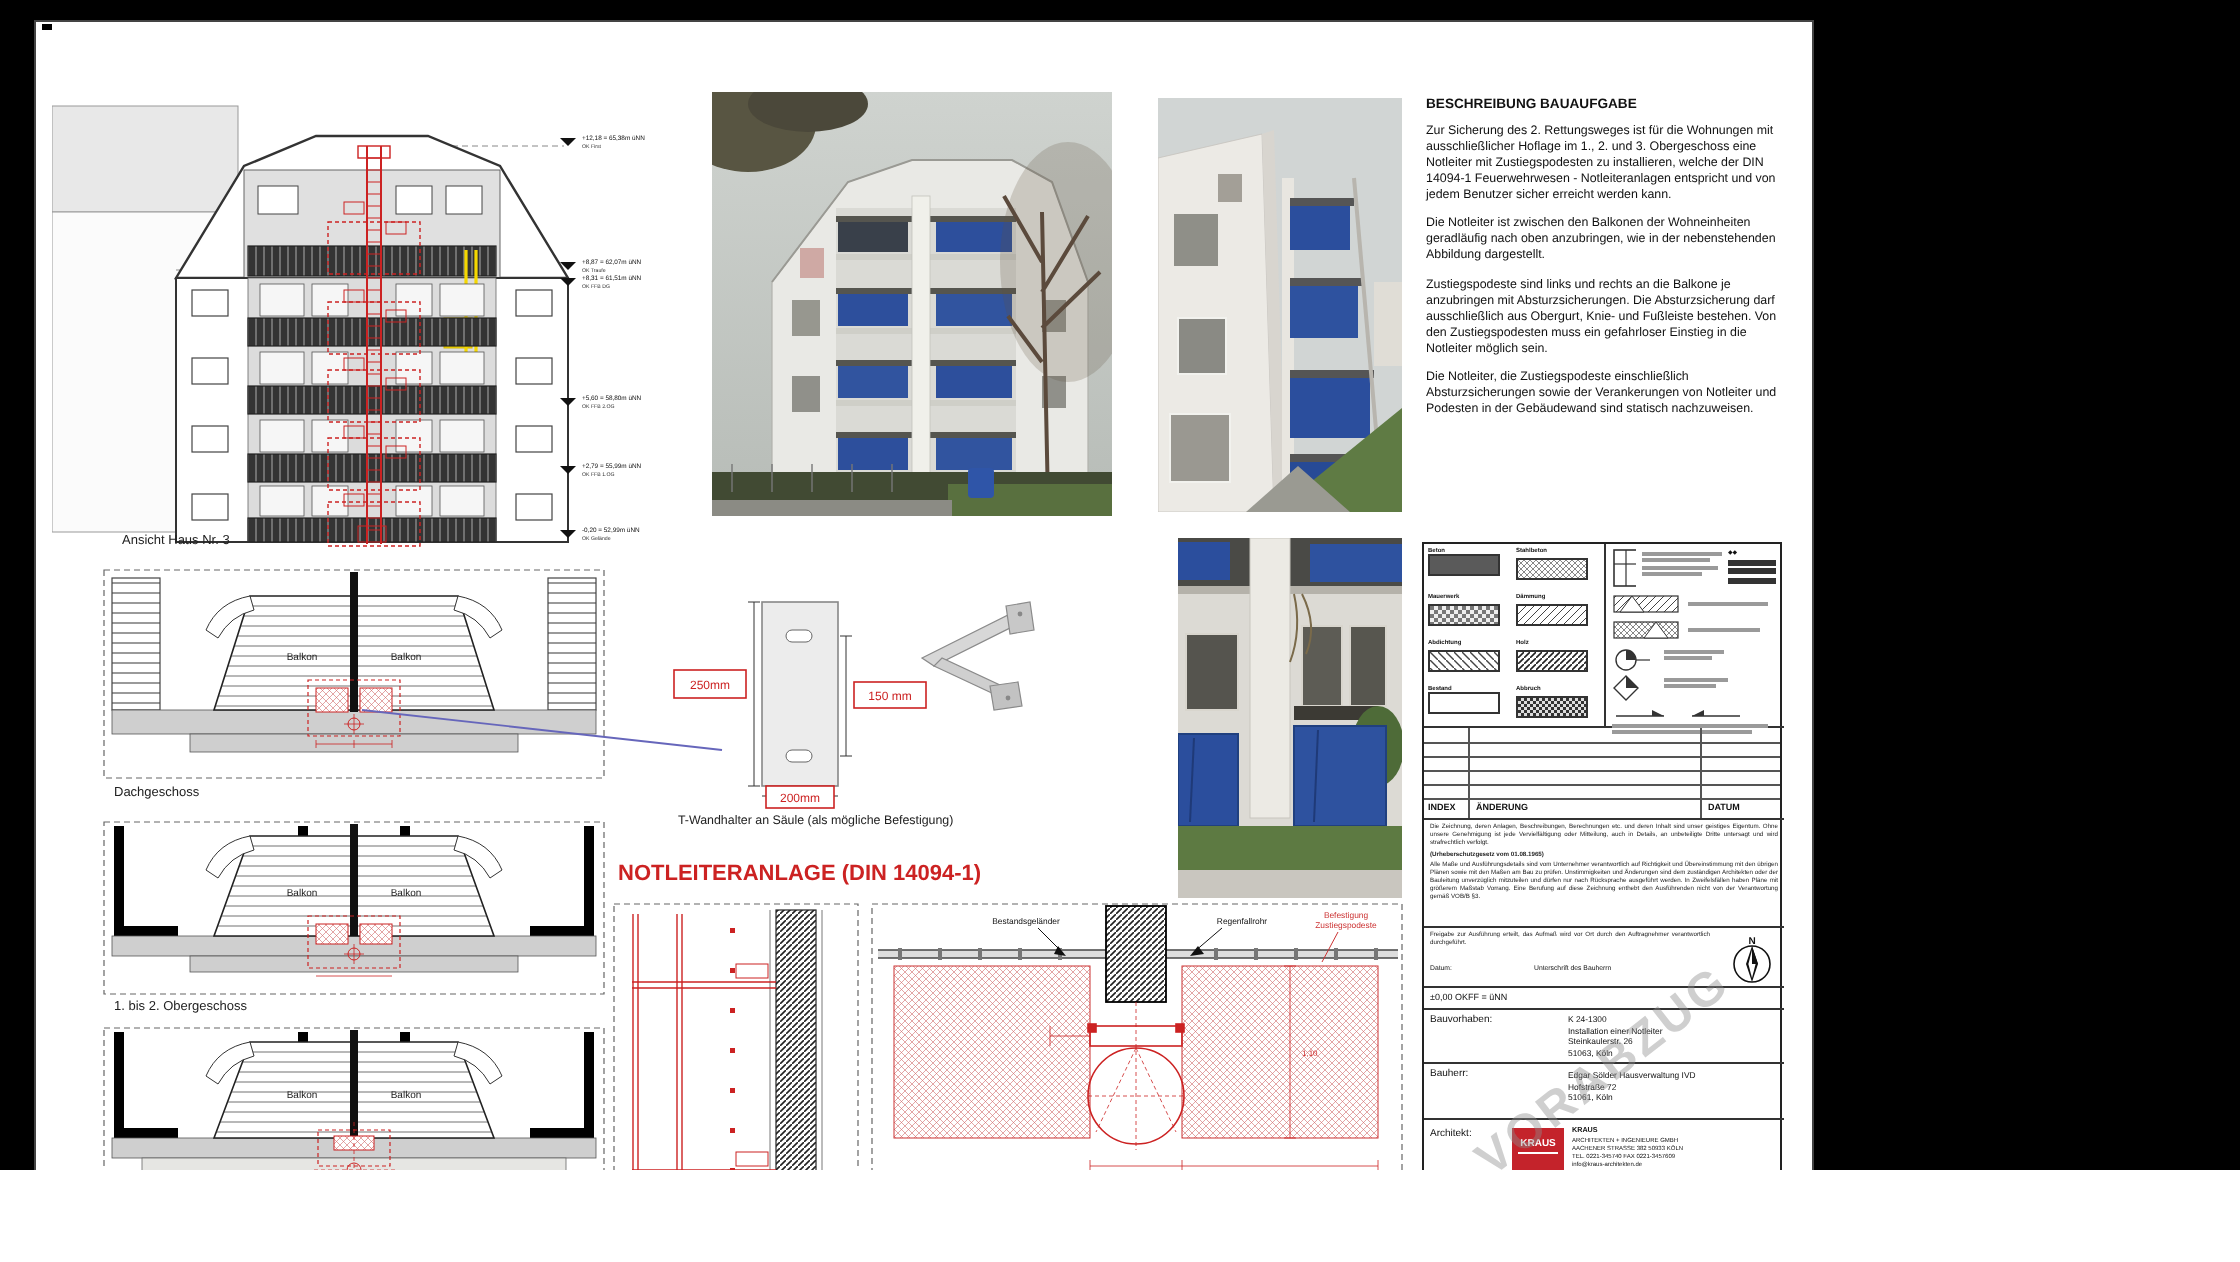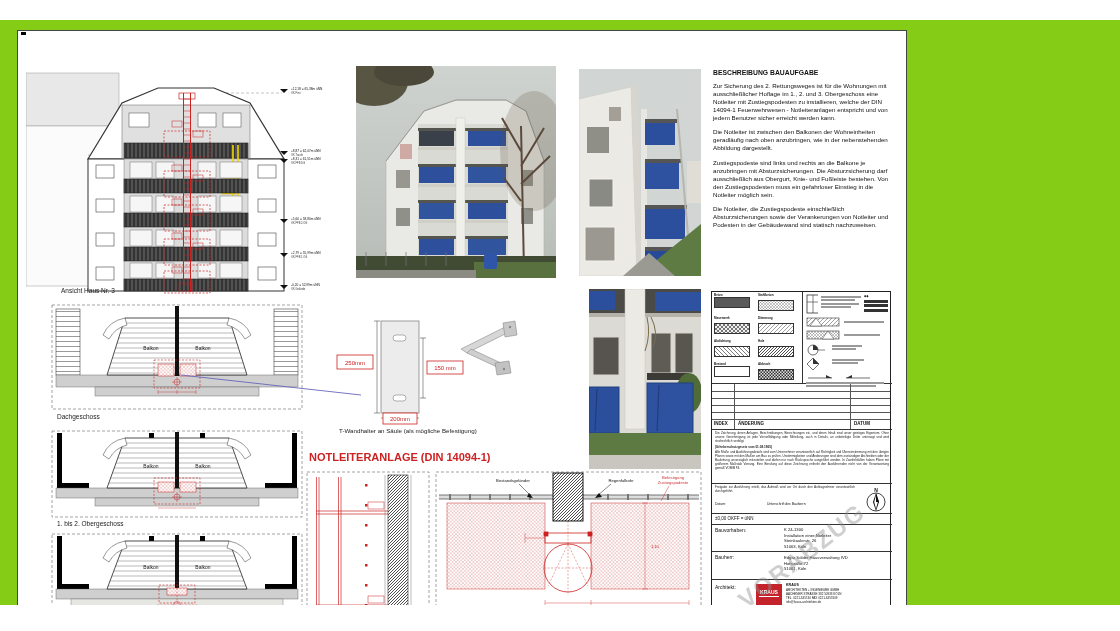--- a/index.html
+++ b/index.html
@@ -1,17 +1,17 @@
 <!DOCTYPE html>
 <html><head>
 <meta charset="utf-8">
 <style>
   html,body{margin:0;padding:0;background:#fff;}
-  #stage{position:relative;width:1120px;height:585px;background:#84cc16;overflow:hidden;
-         font-family:"Liberation Sans",sans-serif;color:#111;margin-top:20px;}
+  #stage{position:relative;width:1120px;height:585px;background:#000000;overflow:hidden;
+         font-family:"Liberation Sans",sans-serif;color:#111;}
   .abs{position:absolute;}
   #sheet{position:absolute;left:17px;top:10px;width:888px;height:615px;border:1px solid #444;background:#fff;}
   .cap{font-size:6.5px;color:#222;}
   .dashedbox{fill:none;stroke:#666;stroke-width:.6;stroke-dasharray:3 2;}
   .redln{stroke:#cc2222;fill:none;}
   .tb-sec{position:absolute;left:0;width:180px;border-bottom:1px solid #333;box-sizing:border-box;}
   .lgl{font-size:3.1px;line-height:1.25;color:#222;text-align:justify;margin:0 0 2px 0;}
   .bar{height:2px;background:#9a9a9a;margin:1.5px 0;}
   .swlab{font-size:3px;font-weight:bold;color:#111;line-height:1;}
   .sw{width:36px;height:11px;border:0.5px solid #333;box-sizing:border-box;}

